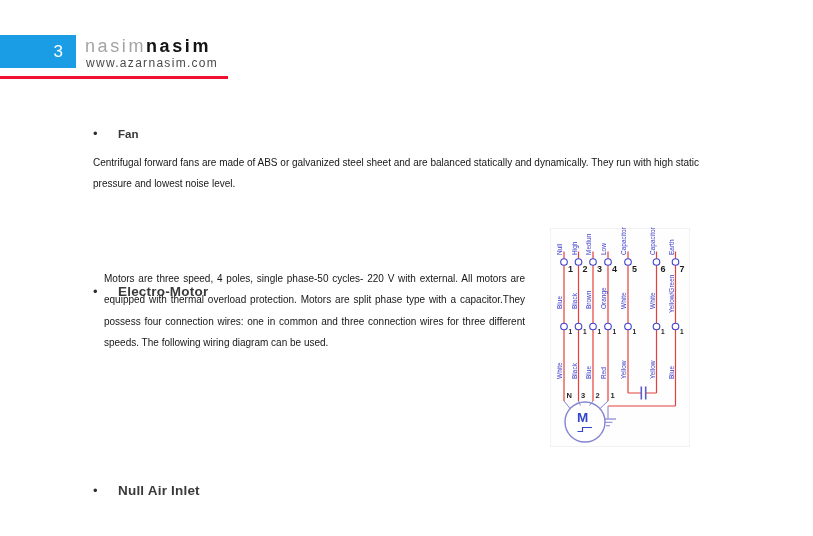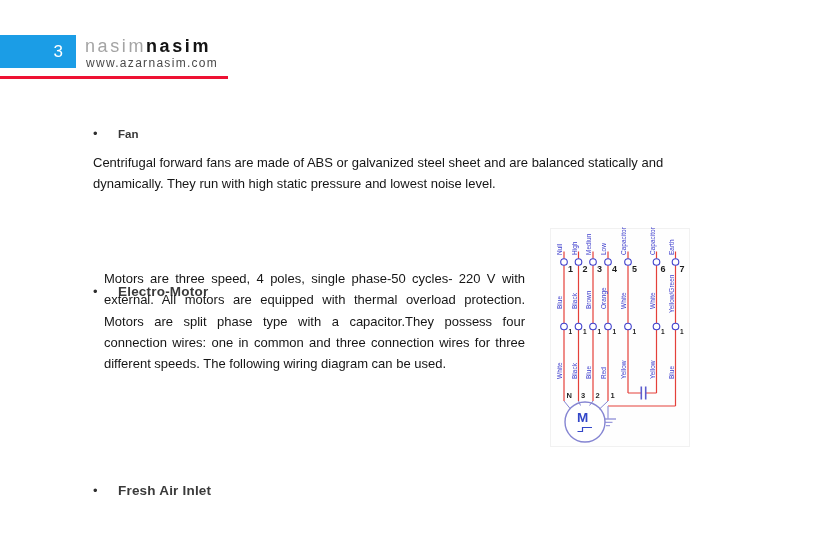--- a/index.html
+++ b/index.html
@@ -19,21 +19,21 @@
   .logo .gray { color:#a4a4a4; font-weight:400; }
   .logo .black { color:#141414; font-weight:800;text-align:center; }
   .website { position:absolute; left:86px; top:56px; font-size:12px; letter-spacing:1.3px; color:#4a4a4a; }
   .red-rule { position:absolute; left:0; top:76px; width:228px; height:3px; background:#ee1133; }
 
   
   .hrow { position:absolute; display:flex; align-items:baseline; }
   .hrow .bullet { width:25px; font-size:13px; color:#2e2e2e; }
   .h-small { font-size:11.5px; font-weight:700; color:#383838; }
   .h-big   { font-size:13.5px; font-weight:700; color:#3a3a3a; letter-spacing:.2px;margin-top:43px; }
-  .para { position:absolute; font-size:13px; line-height:20.6px; color:#161616; }
+  .para { position:absolute; font-size:10px; line-height:20.6px; color:#161616; }
   .para.just { text-align:justify; line-height:21.3px; }
 
   
   .diagram {
     position:absolute; left:550px; top:228px; width:138px; height:217px;
     background:#fefefe; border:1px solid #f1f1f1; box-sizing:content-box;
   }
   .diagram svg { position:absolute; left:0; top:0; }
   .rl {
     position:absolute; transform-origin:0 0; transform:rotate(-90deg);
@@ -162,16 +162,16 @@
     <span class="mterm" style="left:15.5px;top:163px;">N</span>
     <span class="mterm" style="left:30px;  top:163px;">3</span>
     <span class="mterm" style="left:44.5px;top:163px;">2</span>
     <span class="mterm" style="left:59.5px;top:163px;">1</span>
 
     <span class="mlabel">M</span>
   </div>
 
   <div class="hrow" style="left:93px; top:440px;">
     <span class="bullet">•</span>
-    <span class="h-big">Fresh Air Inlet</span>
+    <span class="h-big">Null Air Inlet</span>
   </div>
 
 </div>
 
 </body></html>

